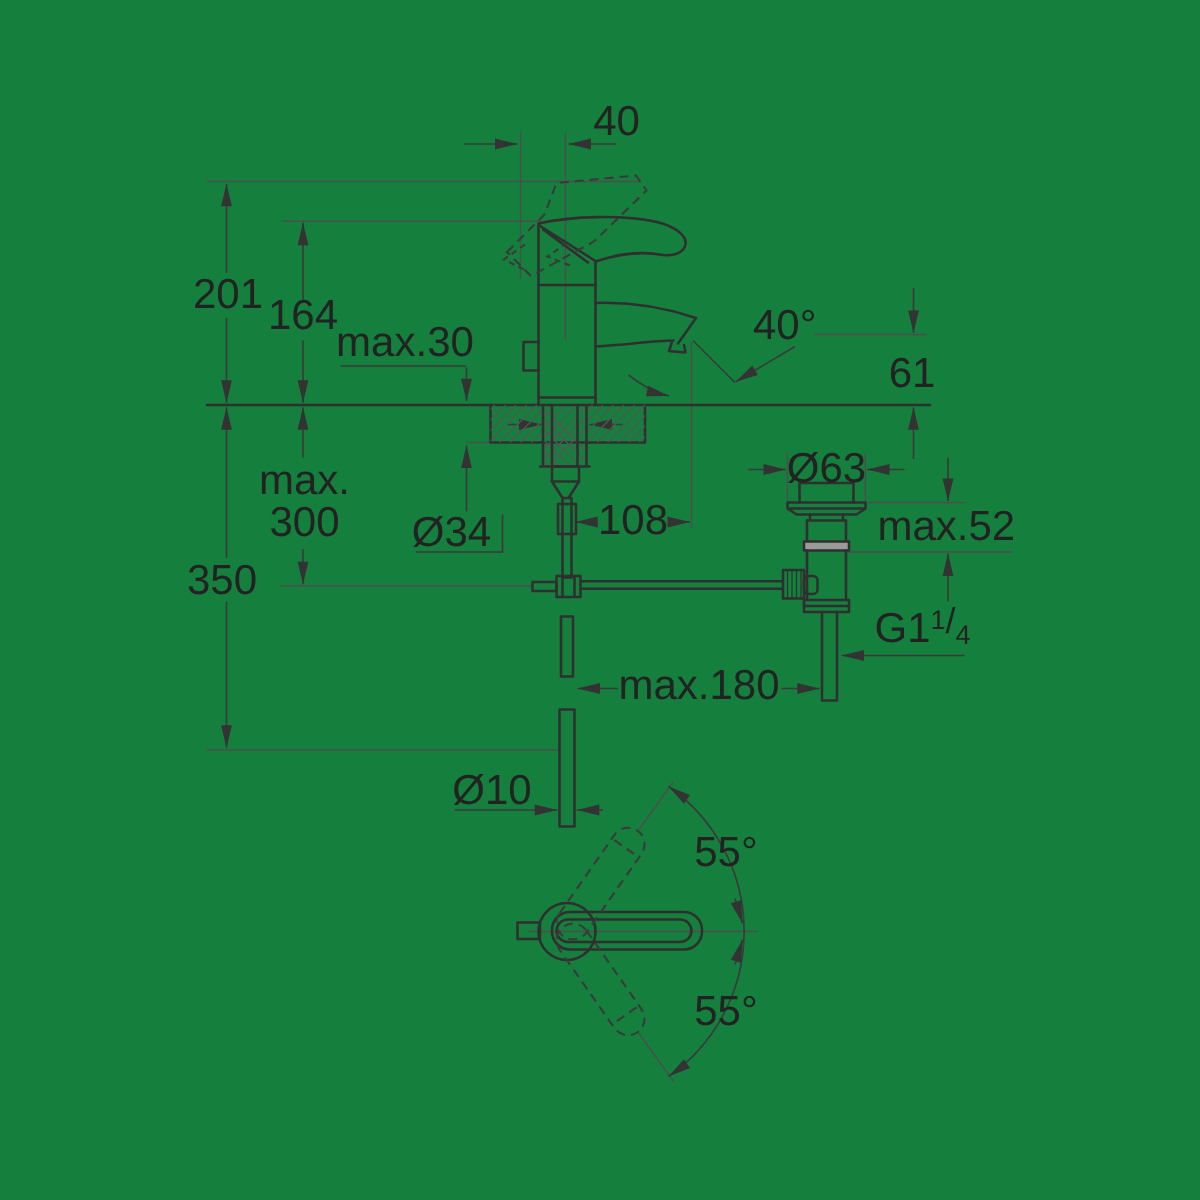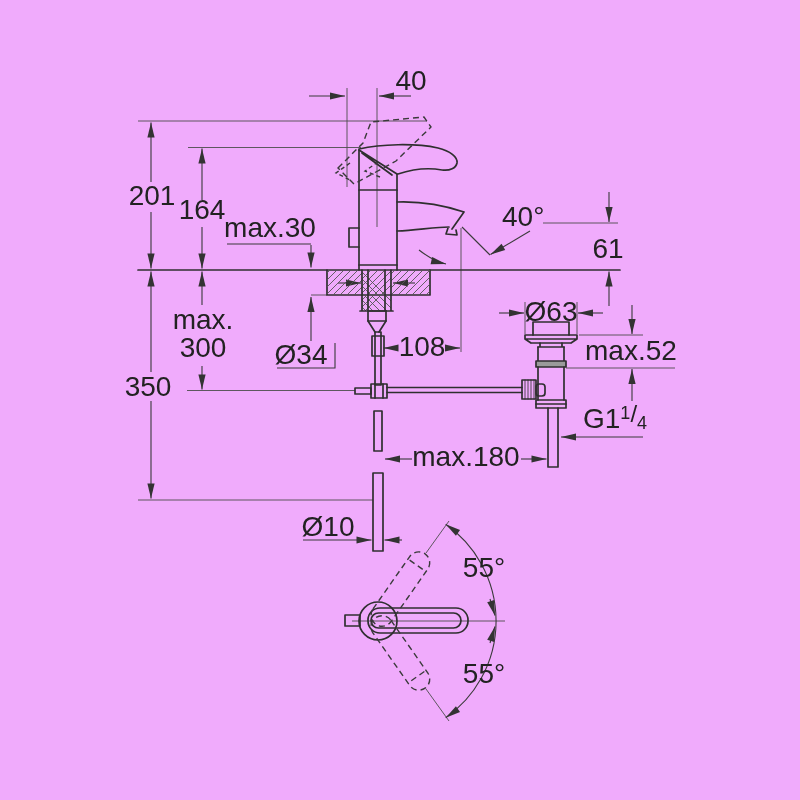--- a/index.html
+++ b/index.html
@@ -1,16 +1,16 @@
 <!DOCTYPE html>
 <html><head>
 <meta charset="utf-8">
 <style>
   html,body{margin:0;padding:0;background:#ffffff;}
-  .page{width:800px;height:800px;background:#f0abfc;position:relative;overflow:hidden;
+  .page{width:800px;height:800px;background:#15803d;position:relative;overflow:hidden;
         font-family:"Liberation Sans", sans-serif;}
   svg{display:block;}
   text{fill:#222;font-family:"Liberation Sans", sans-serif;font-size:28px;}
   .obj{stroke:#2f2f2f;stroke-width:1.7;fill:none;stroke-linecap:round;stroke-linejoin:round;}
   .dim{stroke:#3a3a3a;stroke-width:1.1;fill:none;}
   .thin{stroke:#4d4d4d;stroke-width:0.9;fill:none;}
   .hatch{stroke:#555;stroke-width:0.9;fill:none;}
   .dash{stroke:#3a3a3a;stroke-width:1.4;fill:none;stroke-dasharray:6 4;}
 </style>
 </head>

